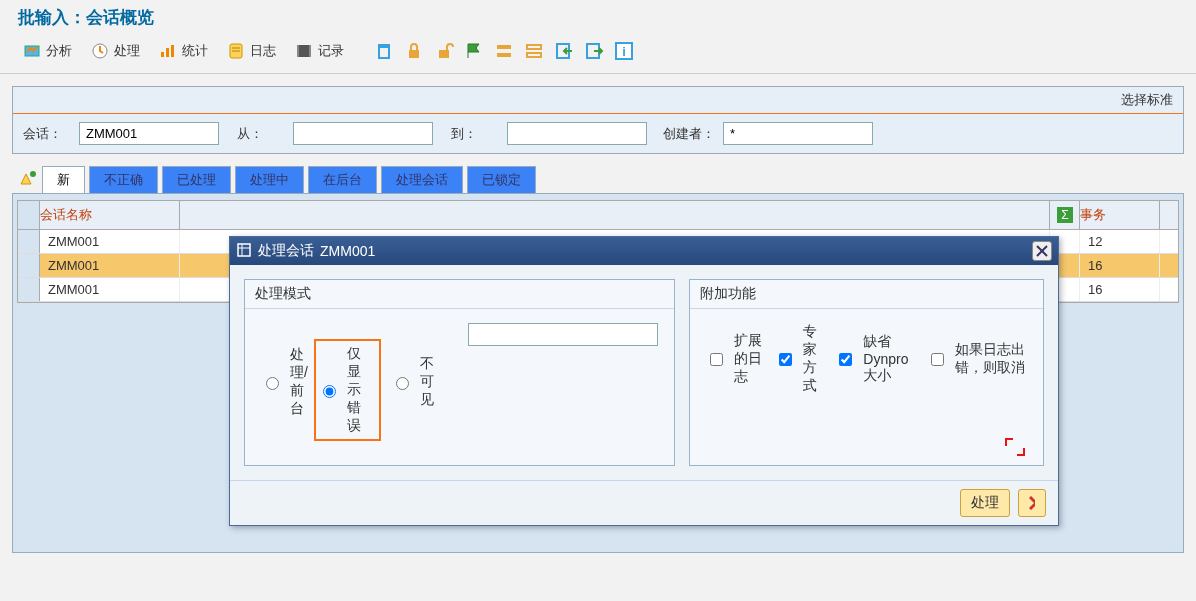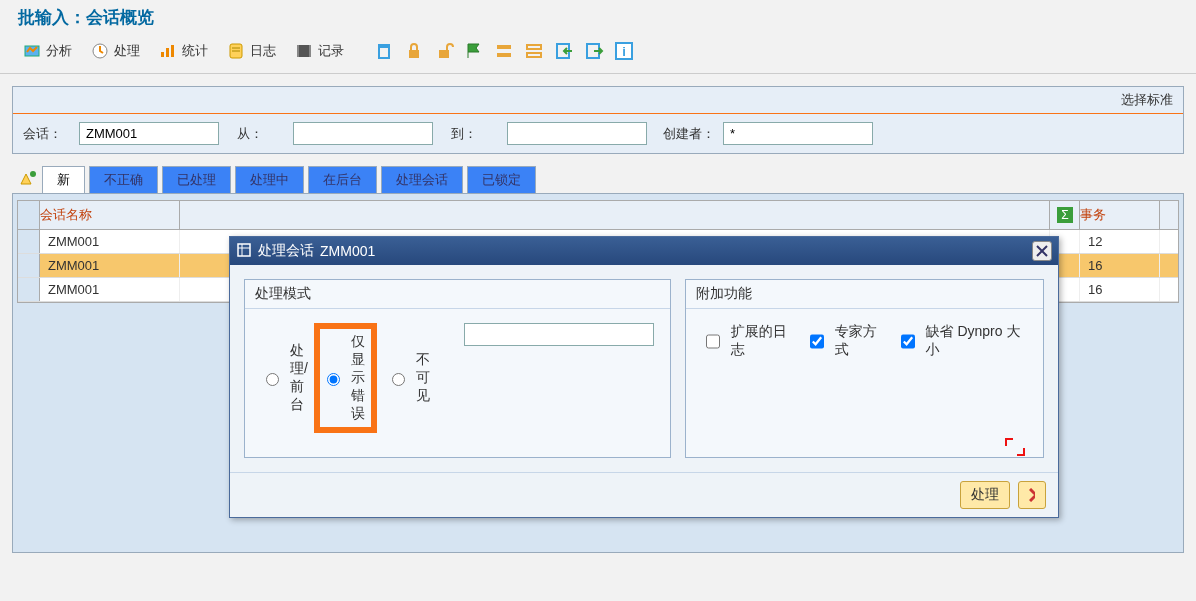--- a/index.html
+++ b/index.html
@@ -40,21 +40,21 @@
   .modal { position: absolute; left: 229px; top: 236px; width: 830px; background: #eef3f8; border: 1px solid #4a6a9b; box-shadow: 2px 2px 6px rgba(0,0,0,.3); }
   .modal-title { background: linear-gradient(#3a5f95,#27487c); color: #fff; display: flex; align-items: center; justify-content: space-between; padding: 4px 6px; font-size: 14px; }
   .modal-title-left { display: flex; align-items: center; gap: 6px; }
   .modal-close { width: 20px; height: 20px; background: #eee; border: 1px solid #888; display: flex; align-items: center; justify-content: center; cursor: pointer; border-radius: 3px; }
   .modal-body { display: flex; gap: 14px; padding: 14px; }
   .groupbox { flex: 1; border: 1px solid #9bb2cc; background: #f4f8fc; }
   .gb-title { padding: 5px 10px; border-bottom: 1px solid #c7d6e8; font-size: 14px; }
   .gb-body { padding: 14px 16px 24px; display: flex; flex-direction: row; gap: 10px; }
   .radio-line, .check-line { display: flex; align-items: center; gap: 8px; font-size: 14px; }
   .radio-line input, .check-line input { width: 15px; height: 15px; }
-  .redbox { border: 6px solid #f97316; padding: 4px 4px 4px 2px; margin-left: -6px; }
+  .redbox { border: 2px solid #f97316; padding: 4px 16px 4px 2px; margin-left: -6px; margin-top: 16px; }
   .sub-indent { margin-left: 22px; display: flex; flex-direction: column; gap: 6px; }
   .bg-input { width: 190px; border: 1px solid #8aa; padding: 3px 6px; background: #fff; }
   .modal-footer { display: flex; justify-content: flex-end; gap: 8px; padding: 8px 12px; background: #eef3f8; border-top: 1px solid #c7d6e8; }
   .foot-btn { border: 1px solid #c8a23c; background: #ffe9a8; padding: 4px 10px; cursor: pointer; border-radius: 3px; font-size: 14px; display:flex; align-items:center; gap:4px;}
   .foot-x { width: 28px; justify-content: center; }
   .redcorner { position:absolute; width:20px; height:18px; }
   .redcorner span{ position:absolute; background:#e11; }
 </style>
 </head>
 <body>
@@ -285,20 +285,24 @@
           <span>扩展的日志</span>
         </label>
         <label class="check-line">
           <input type="checkbox" id="c_exp" checked="" style="">
           <span>专家方式</span>
         </label>
         <label class="check-line">
           <input type="checkbox" id="c_dyn" checked="" style="">
           <span>缺省 Dynpro 大小</span>
         </label>
+        <label class="check-line">
+          <input type="checkbox" id="c_can" style="">
+          <span>如果日志出错，则取消</span>
+        </label>
       </div>
       <div class="redcorner" style="right:18px; top:158px;">
         <span style="left:0;top:0;width:2px;height:8px;"></span>
         <span style="left:0;top:0;width:8px;height:2px;"></span>
         <span style="right:0;bottom:0;width:2px;height:8px;"></span>
         <span style="right:0;bottom:0;width:8px;height:2px;"></span>
       </div>
     </div>
   </div>
   <div class="modal-footer">

